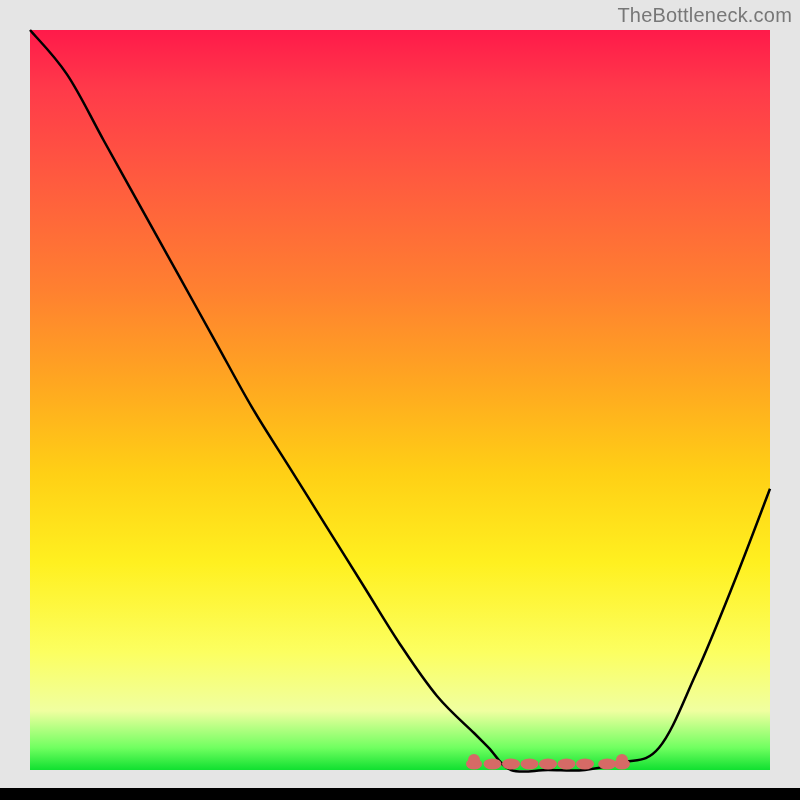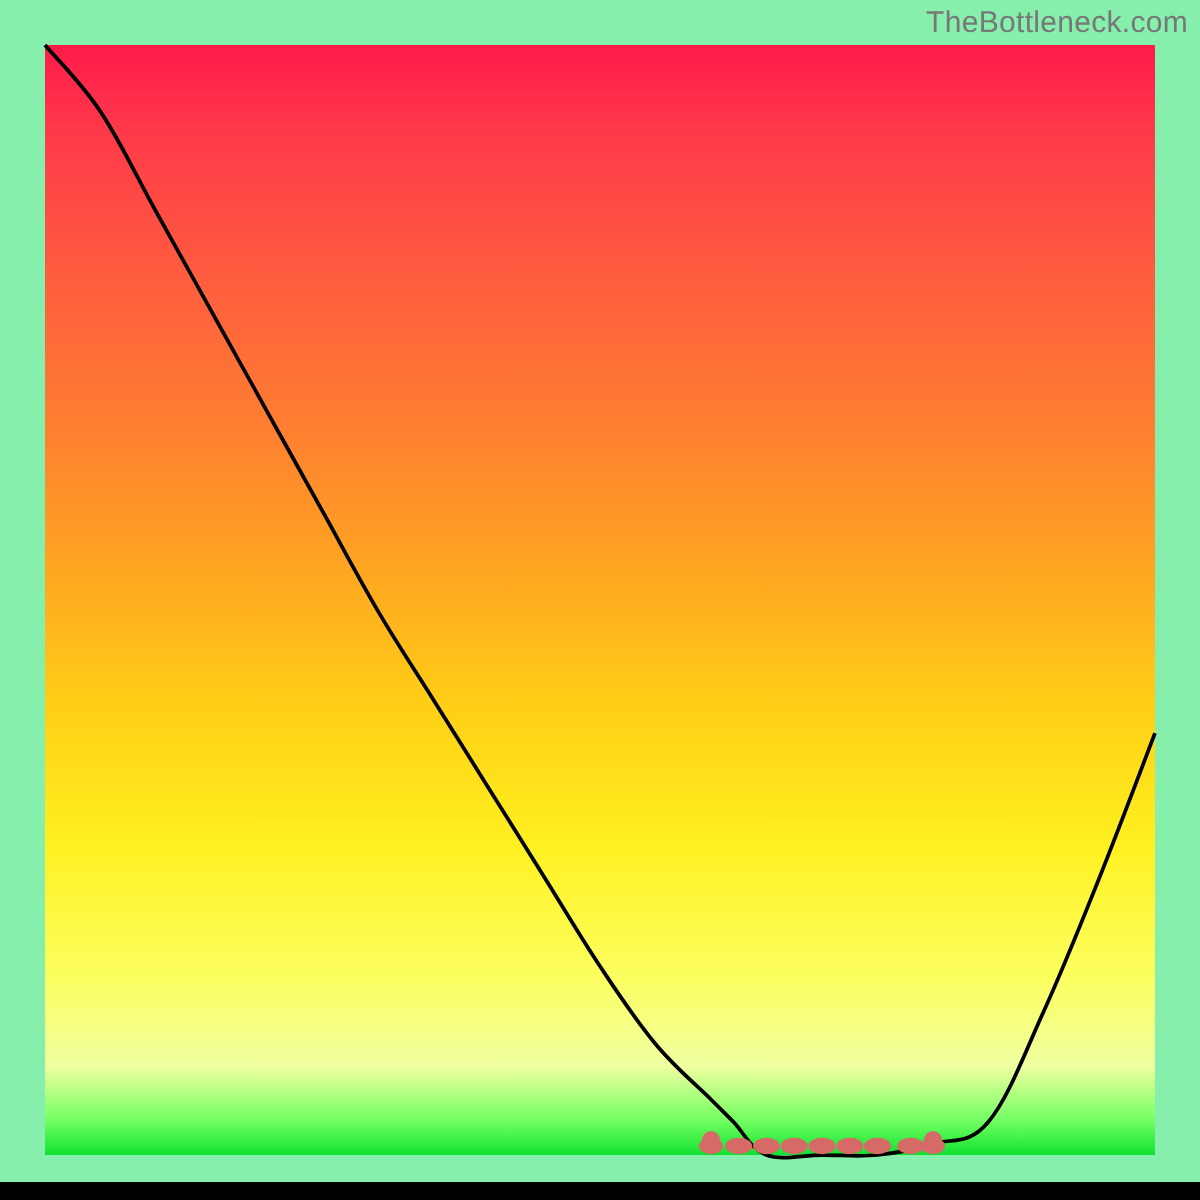--- a/index.html
+++ b/index.html
@@ -7,21 +7,21 @@
     padding: 0;
     width: 800px;
     height: 800px;
     background: #000;
     overflow: hidden;
   }
   .frame {
     position: relative;
     width: 800px;
     height: 788px;
-    background: #86efac;
+    background: #e5e5e5;
   }
   .plot-area {
     position: absolute;
     left: 30px;
     top: 30px;
     width: 740px;
     height: 740px;
     
     background: linear-gradient(to bottom,
       #ff1a4a 0%,

